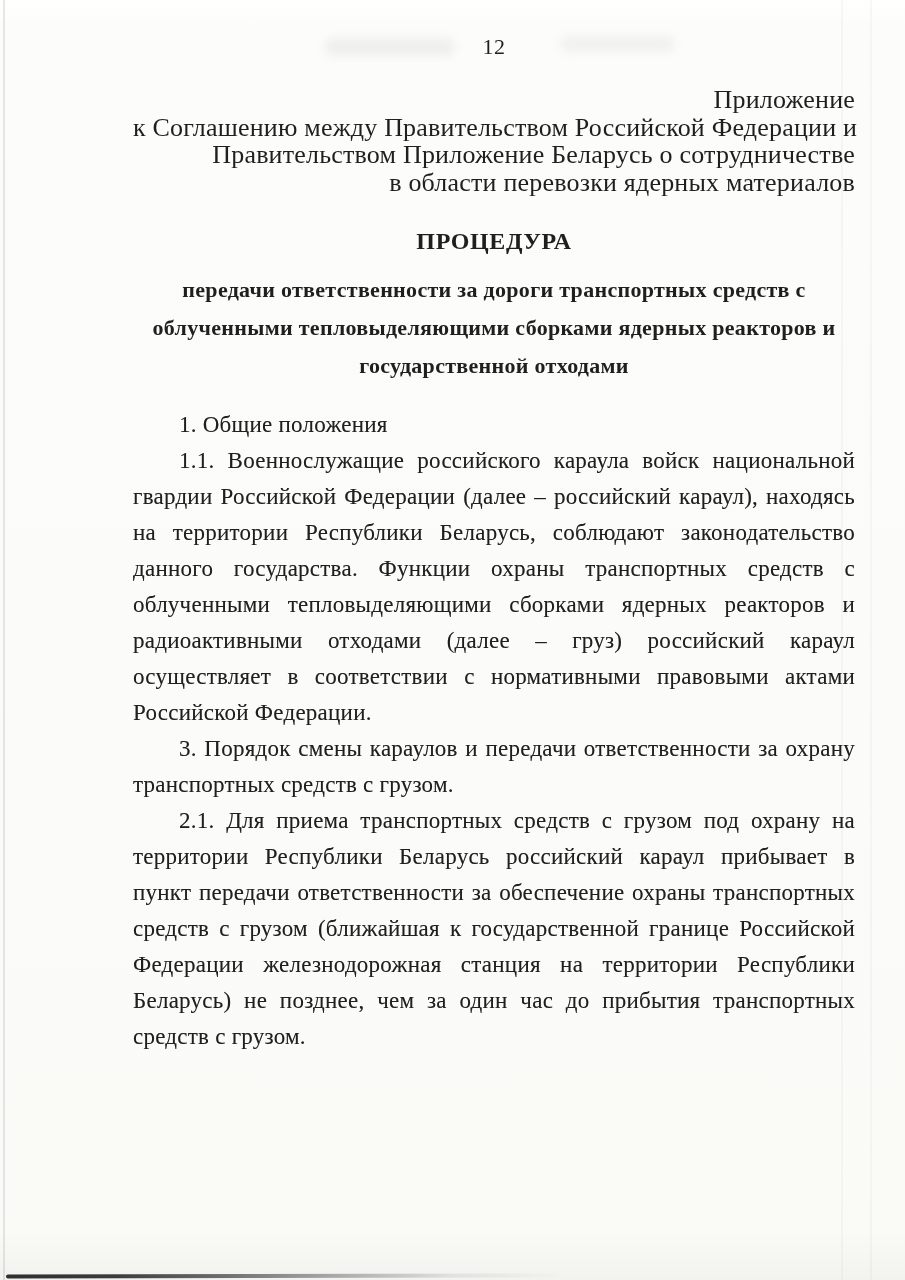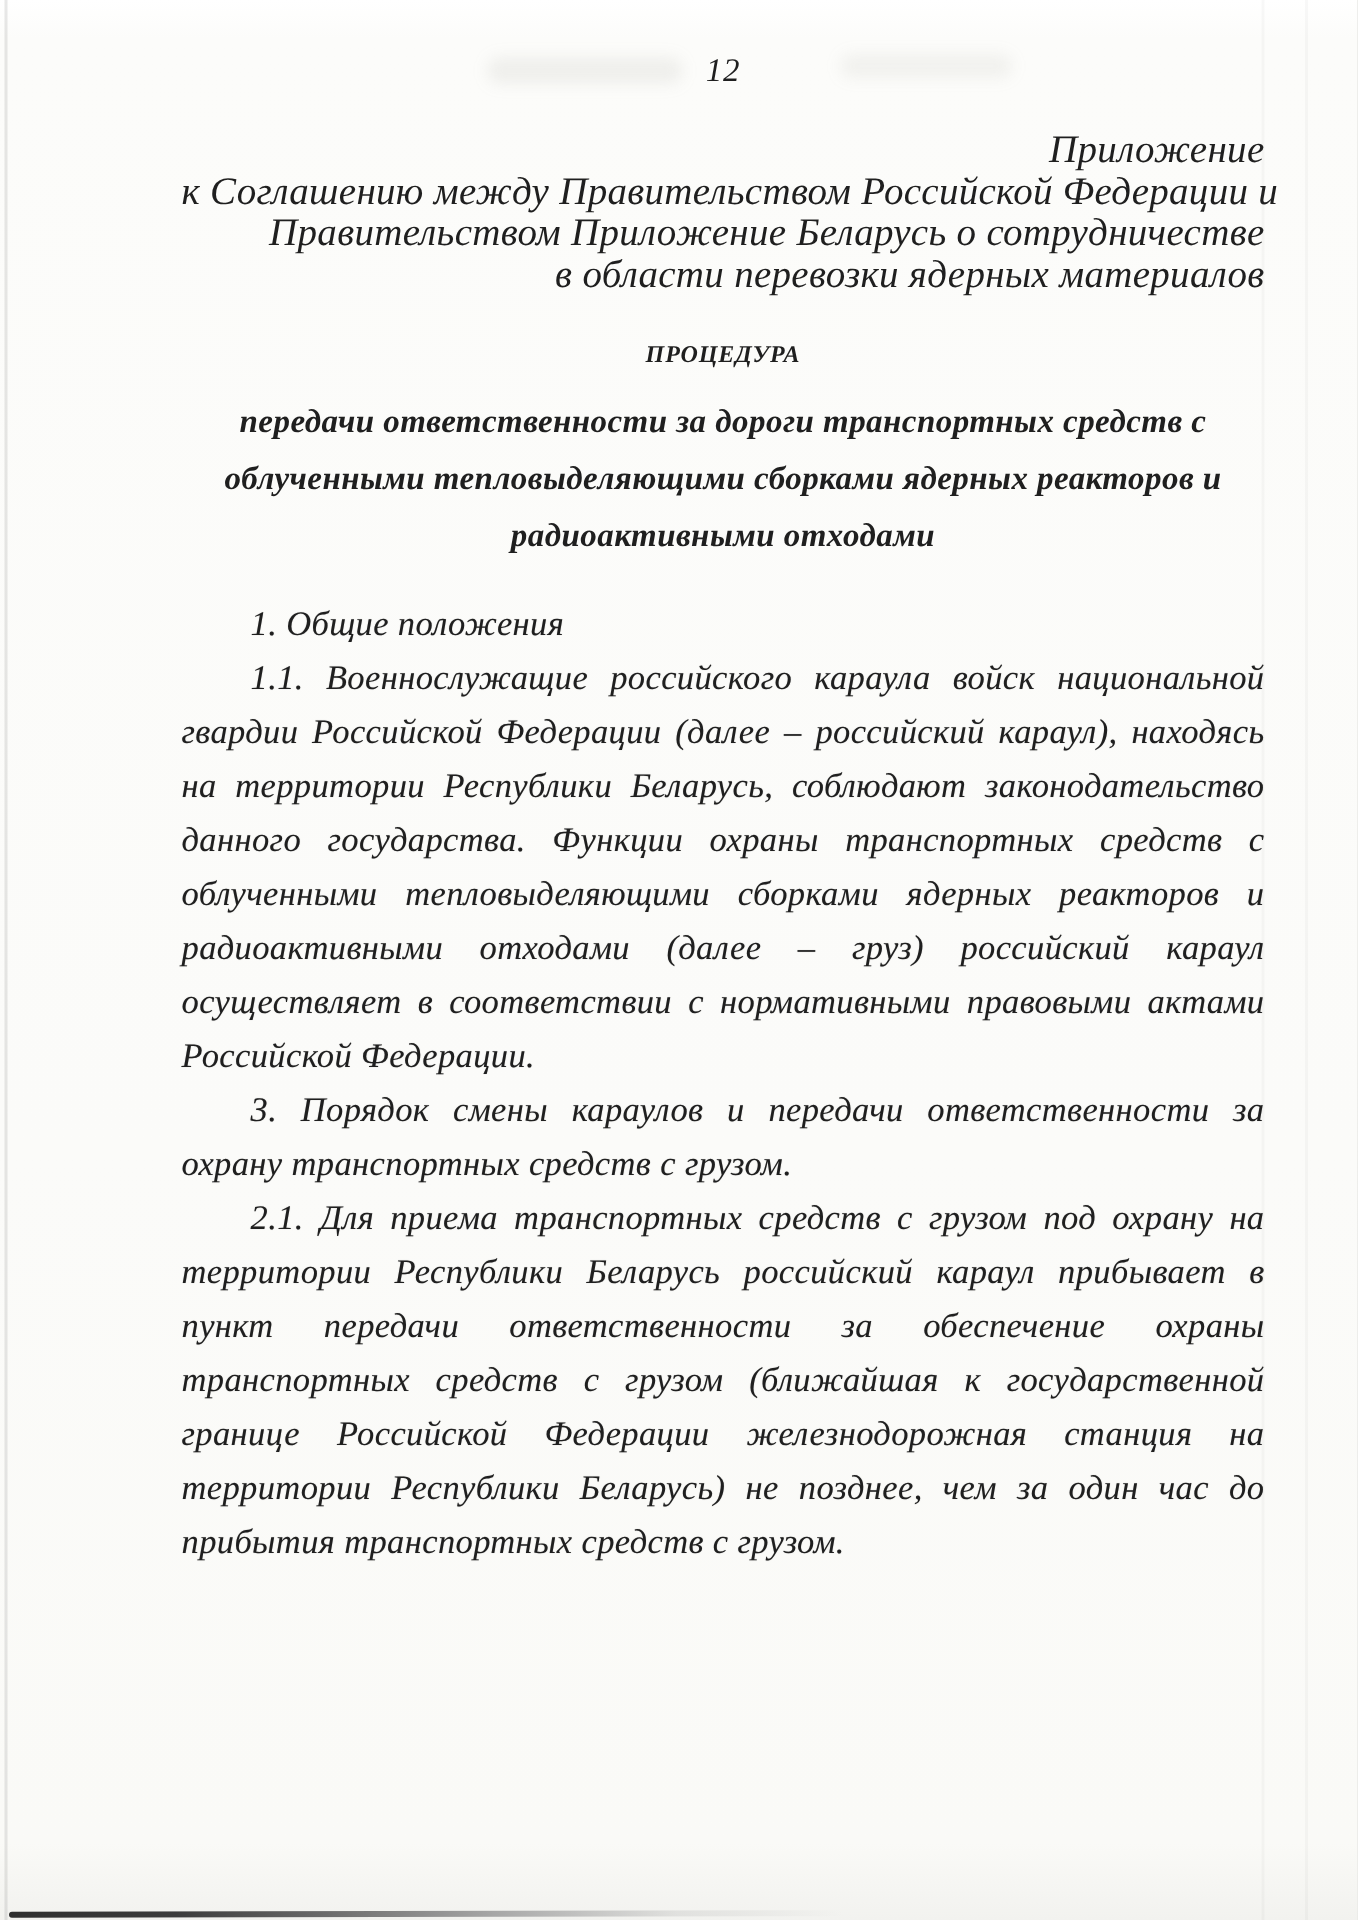--- a/index.html
+++ b/index.html
@@ -61,44 +61,43 @@
     position: absolute;
     left: 560px; top: 36px;
     width: 115px; height: 16px;
     background: rgba(150, 148, 140, 0.10);
     filter: blur(5px);
     border-radius: 8px;
   }
   
   .content {
     position: absolute;
-    left: 121px;
+    left: 133px;
     top: 0;
     width: 722px;
-    font-style: italic;
   }
   .page-number {
     margin-top: 34px;
     text-align: center;
     font-size: 22px;
     letter-spacing: 0.5px;
   }
   .doc-header {
     margin-top: 26px;
     text-align: right;
     font-size: 26px;
     line-height: 27.5px;
     letter-spacing: 0.2px;
   }
   .doc-header .hline { white-space: nowrap; }
   .doc-title {
     margin-top: 32px;
     text-align: center;
     font-weight: bold;
-    font-size: 16px;
+    font-size: 24px;
     letter-spacing: 0.6px;
   }
   .doc-subtitle {
     margin-top: 16px;
     text-align: center;
     font-weight: bold;
     font-size: 22px;
     line-height: 38px;
     letter-spacing: 0.3px;
   }
@@ -133,21 +132,21 @@
       <div class="hline">к Соглашению между Правительством Российской Федерации и</div>
       <div class="hline">Правительством Приложение Беларусь о сотрудничестве</div>
       <div class="hline">в области перевозки ядерных материалов</div>
     </div>
 
     <div class="doc-title">ПРОЦЕДУРА</div>
 
     <div class="doc-subtitle">
       <div>передачи ответственности за дороги транспортных средств с</div>
       <div>облученными тепловыделяющими сборками ядерных реакторов и</div>
-      <div>радиоактивными отходами</div>
+      <div>государственной отходами</div>
     </div>
 
     <div class="doc-body">
       <p class="no-justify">1. Общие положения</p>
       <p>1.1. Военнослужащие российского караула войск национальной гвардии Российской Федерации (далее – российский караул), находясь на территории Республики Беларусь, соблюдают законодательство данного государства. Функции охраны транспортных средств с облученными тепловыделяющими сборками ядерных реакторов и радиоактивными отходами (далее – груз) российский караул осуществляет в соответствии с нормативными правовыми актами Российской Федерации.</p>
       <p>3. Порядок смены караулов и передачи ответственности за охрану транспортных средств с грузом.</p>
       <p>2.1. Для приема транспортных средств с грузом под охрану на территории Республики Беларусь российский караул прибывает в пункт передачи ответственности за обеспечение охраны транспортных средств с грузом (ближайшая к государственной границе Российской Федерации железнодорожная станция на территории Республики Беларусь) не позднее, чем за один час до прибытия транспортных средств с грузом.</p>
     </div>
 
   </div>

